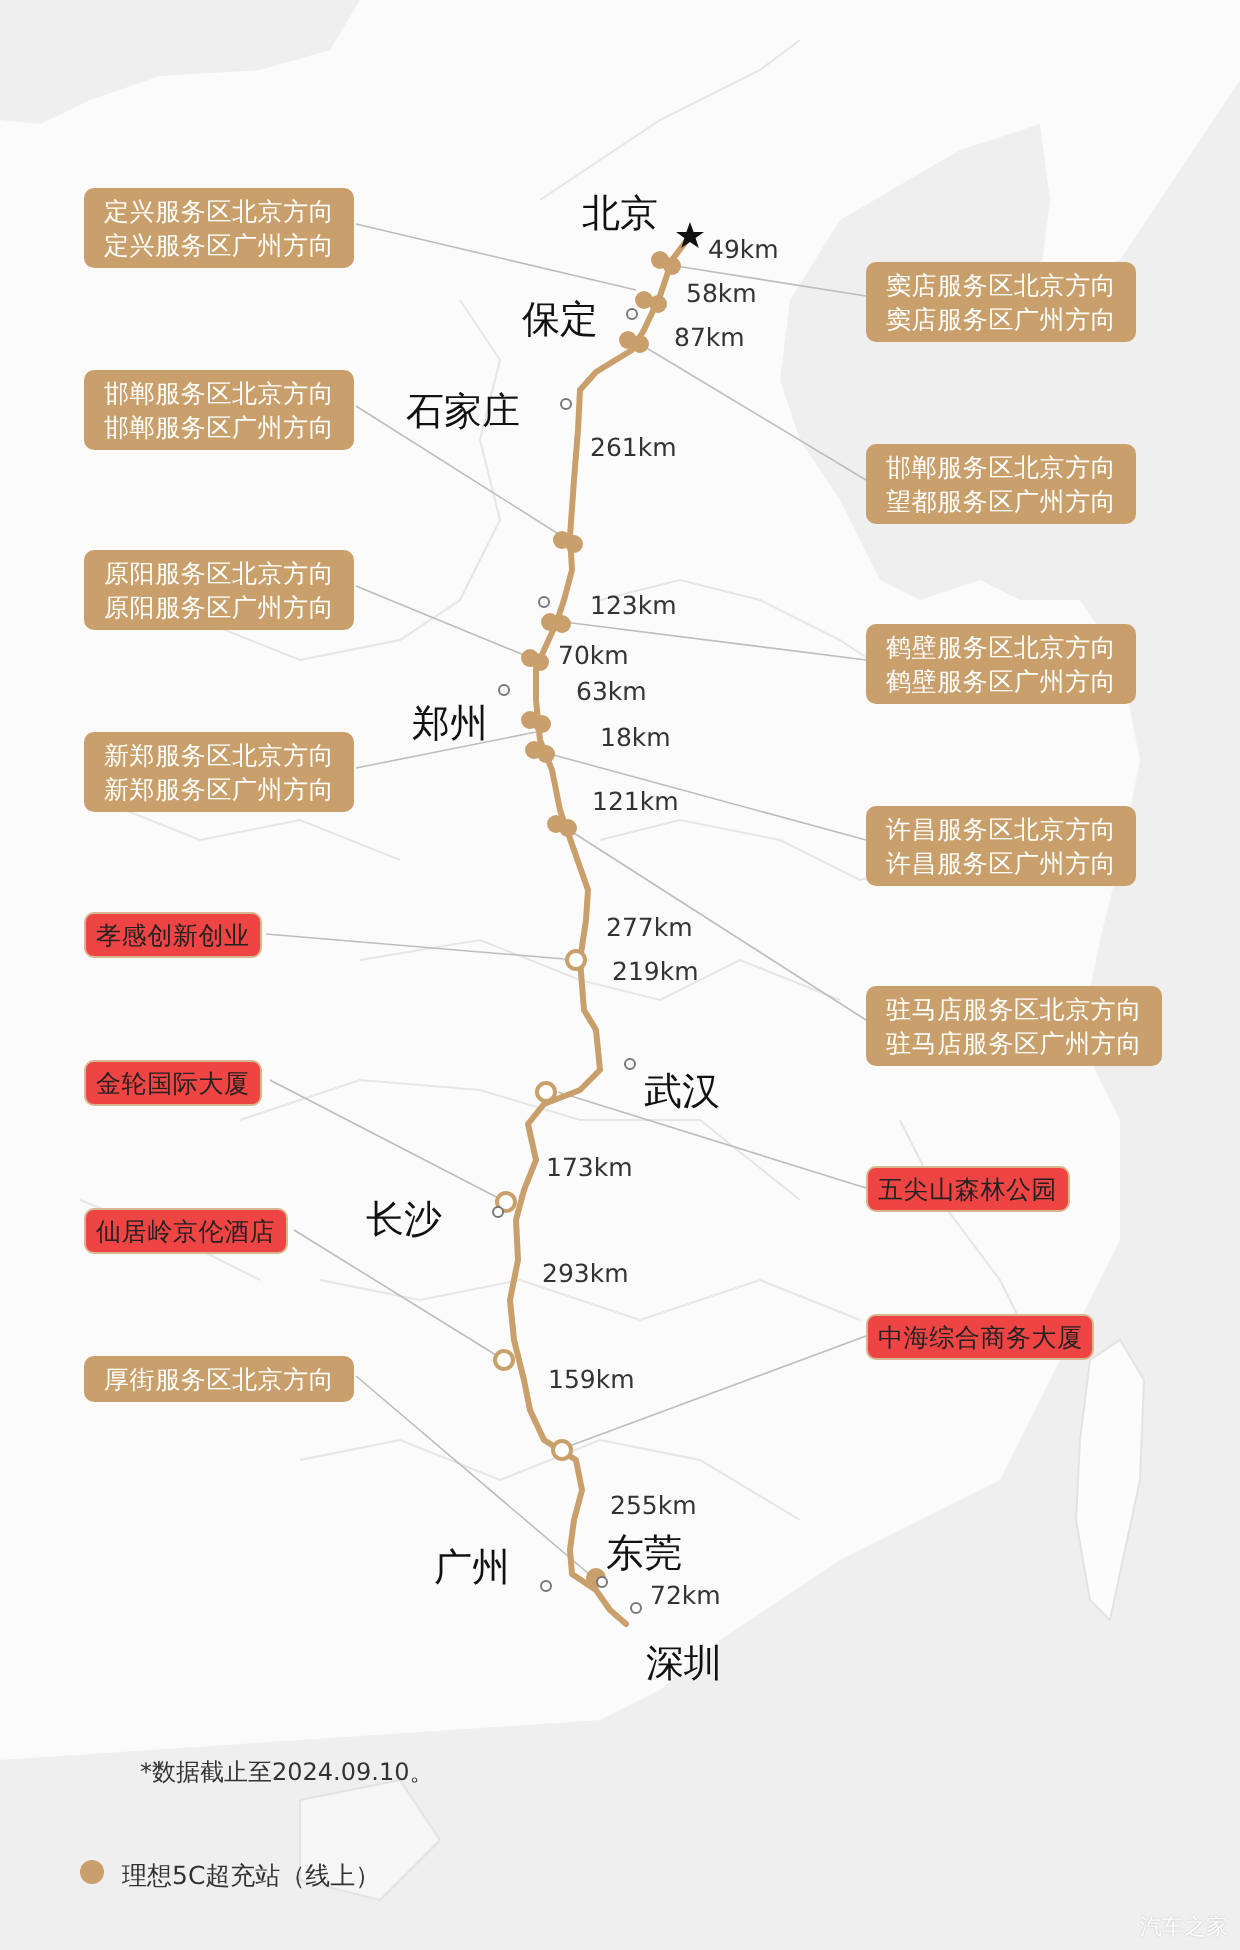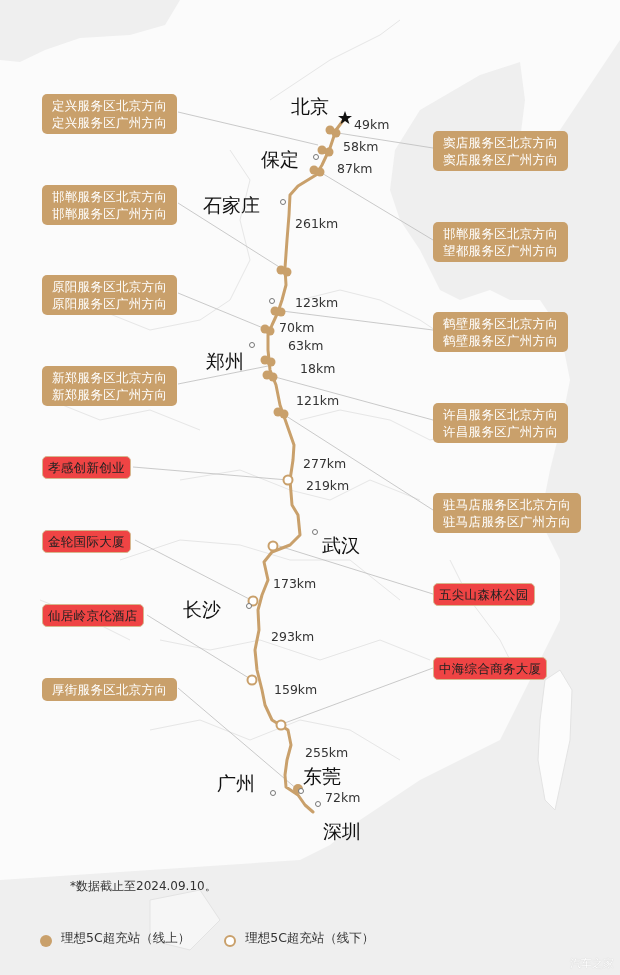--- a/index.html
+++ b/index.html
@@ -14,21 +14,21 @@
   .tag.online { background:#c9a06b; color:#fff; }
   .tag.offline { background:#ef4444; color:#222; border:1.5px solid #d6b78f; padding:2px 5px; }
   .tag span { display:block; }
   .city { position:absolute; font-size:19px; color:#111; font-weight:500; }
   .km { position:absolute; font-size:12.5px; color:#333; }
   .notes { position:absolute; left:42px; top:876px; font-size:12px; color:#333; line-height:21px;margin-left:28px; }
   .legend { position:absolute; left:40px; top:930px; font-size:12.5px; color:#333; display:flex; align-items:center; }
   .legend .dot { width:12px; height:12px; border-radius:50%; display:inline-block; margin-right:9px; box-sizing:border-box; }
   .legend .dot.on { background:#c9a06b; }
   .legend .dot.off { border:2px solid #c9a06b; background:#fff; }
-  .legend .item { display:flex; align-items:flex-end; margin-right:34px; }
+  .legend .item { display:flex; align-items:flex-start; margin-right:34px; }
   .watermark { position:absolute; right:6px; bottom:4px; font-size:11px; color:#fff; text-shadow:0 0 1px #bbb;margin-left:12px; }
 </style>
 </head>
 <body>
 
 <svg id="map" viewBox="0 0 620 975" xmlns="http://www.w3.org/2000/svg">
 
   <path class="sea" d="M0,0 L180,0 L165,25 L130,35 L80,38 L45,50 L20,62 L0,60 Z"></path>
   <path class="sea" d="M395,150 L420,110 L480,75 L520,62 L525,100 L520,140 L560,130 L580,100 L600,70 L620,40 L620,975 L0,975 L0,880 L150,870 L300,860 L330,845 L360,820 L390,800 L420,780 L460,760 L500,740 L520,700 L540,660 L560,620 L560,560 L540,520 L550,470 L560,430 L570,380 L560,330 L540,300 L510,300 L490,290 L460,300 L440,290 L420,250 L400,220 L390,190 Z"></path>
 
@@ -190,19 +190,15 @@
 
 <div class="notes">
   <div>*数据截止至2024.09.10。</div>
 </div>
 
 <div class="legend">
   <div class="item">
     <span class="dot on"></span>
     <span>理想5C超充站（线上）</span>
   </div>
-  <div class="item">
-    <span class="dot off"></span>
-    <span>理想5C超充站（线下）</span>
-  </div>
 </div>
 
 <div class="watermark">汽车之家</div>
 
 </body></html>

